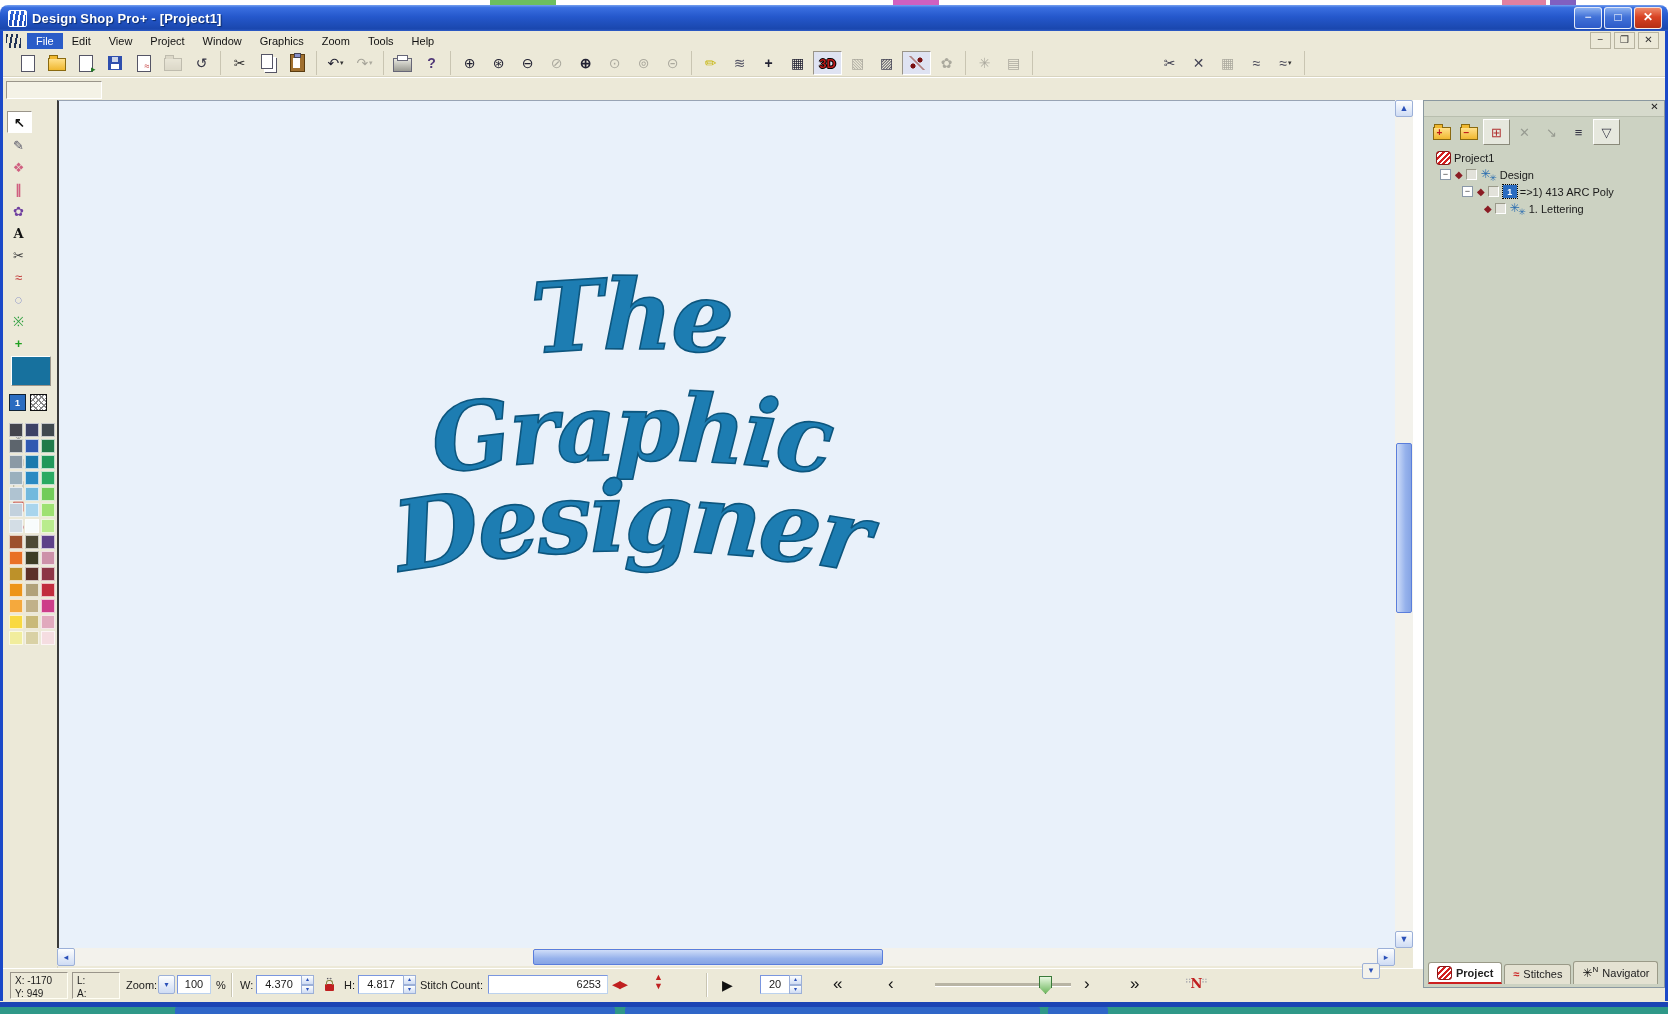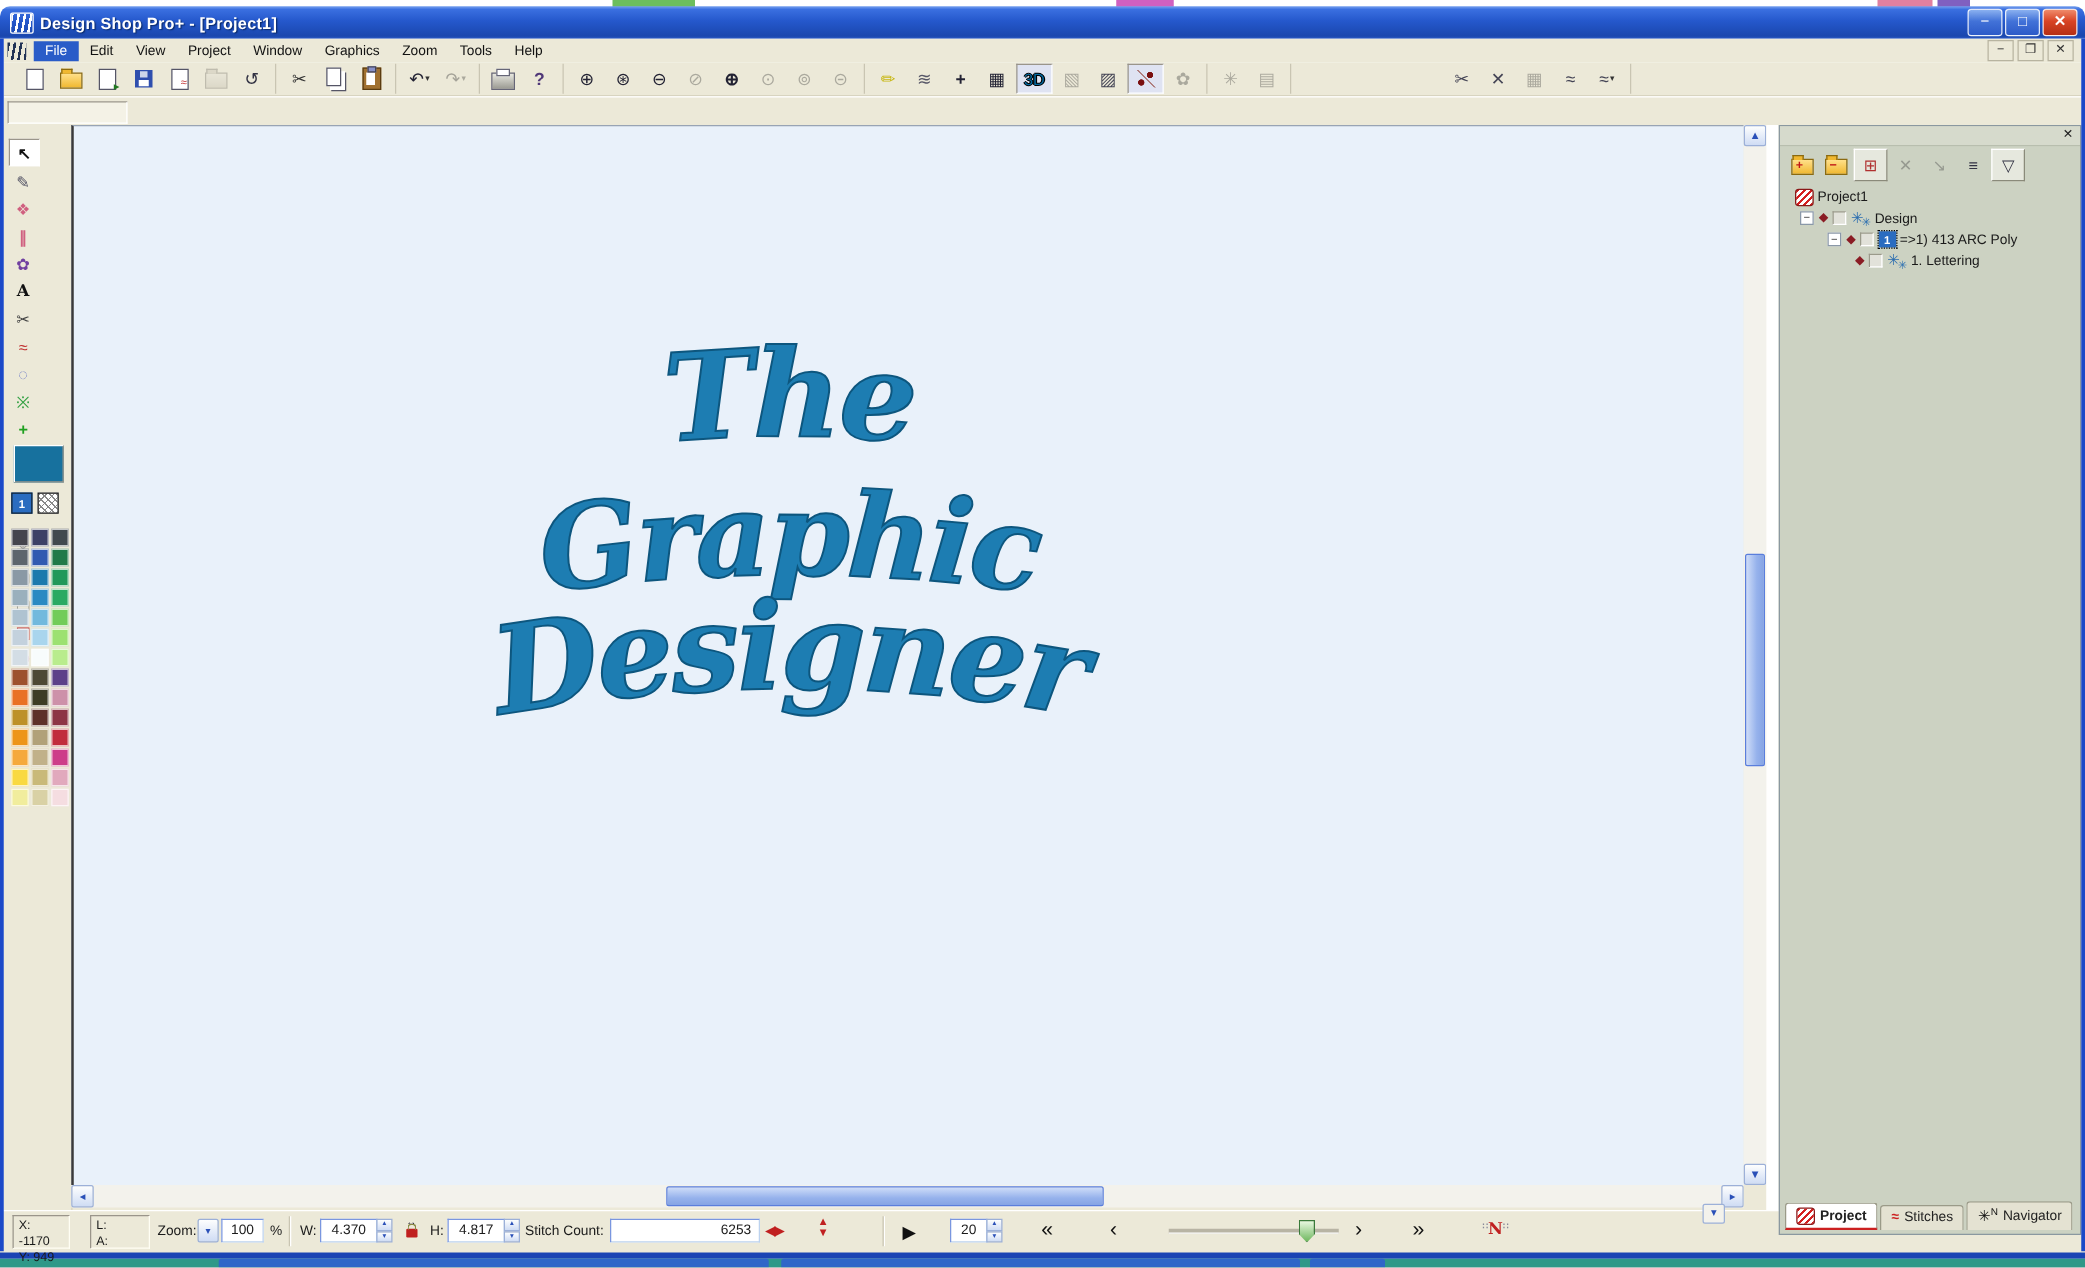--- a/index.html
+++ b/index.html
@@ -29,21 +29,21 @@
     line-height:13px;text-align:center;}
   .toolbar{position:absolute;left:3px;right:3px;top:50px;height:27px;background:#ece9d8;display:flex;
     align-items:center;padding-left:6px;border-bottom:1px solid #d8d4c0;box-sizing:border-box;}
   .tb-group{display:flex;align-items:center;padding:0 4px;border-right:1px solid #c9c5b2;height:24px;}
   .tbtn{position:relative;display:inline-flex;align-items:center;justify-content:center;width:27px;height:22px;
     margin:0 1px;font-size:14px;color:#333;}
   .tbtn.dis{opacity:.35;filter:grayscale(.9);}
   .tbtn.act{background:#dfe3f2;border:1px solid;border-color:#9a958a #fff #fff #9a958a;}
   .caret{font-size:7px;margin-left:1px;color:#333;}
   .glyph{line-height:1;}
-  .threed{font-family:"Liberation Sans",sans-serif;font-weight:normal;font-size:13px;color:#0369a1;
+  .threed{font-family:"Liberation Sans",sans-serif;font-weight:bold;font-size:13px;color:#b91c1c;
     text-shadow:1px 0 #000,-1px 0 #000,0 1px #000,0 -1px #000;}
   
   .ic-page{width:12px;height:15px;background:#fff;border:1px solid #556;position:relative;}
   .ic-page i{position:absolute;font-style:normal;font-size:9px;right:-4px;bottom:-3px;}
   .ic-folder{width:16px;height:11px;background:linear-gradient(#ffe08a,#f0b830);border:1px solid #8a6a10;
     position:relative;margin-top:3px;}
   .ic-folder:before{content:"";position:absolute;top:-4px;left:0;width:7px;height:3px;background:#f0b830;
     border:1px solid #8a6a10;border-bottom:none;}
   .ic-folder b{position:absolute;font-size:10px;line-height:10px;color:#c01818;left:3px;top:0px;}
   .ic-floppy{width:14px;height:14px;background:#2f4fae;position:relative;}
@@ -575,21 +575,21 @@
           </div>
           <div class="tab">
             <span class="navn"><span>✳</span><sup>N</sup></span>
             <span>Navigator</span>
           </div>
         </div>
     </div>
   </div>
 
   <div class="statusbar">
-    <div class="scell" style="left:10px;top:3px;width:46px;height:27px;">
+    <div class="scell" style="left:10px;top:3px;width:58px;height:27px;">
       <div><span>X:</span> <span>-1170</span></div>
       <div><span>Y:</span> <span>949</span></div>
     </div>
     <div class="scell" style="left:72px;top:3px;width:48px;height:27px;">
       <div>L:</div>
       <div>A:</div>
     </div>
     <span class="slabel" style="left:126px;">Zoom:</span>
     <span class="zbtn">▾</span>
     <span class="sfield" style="left:177px;width:34px;">100</span>

